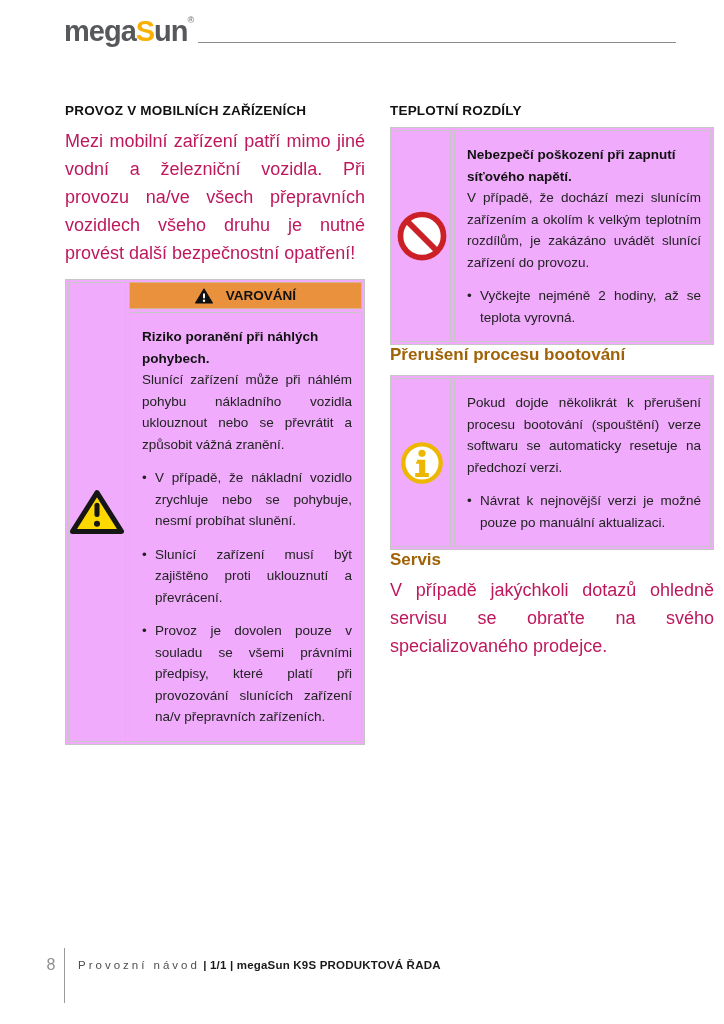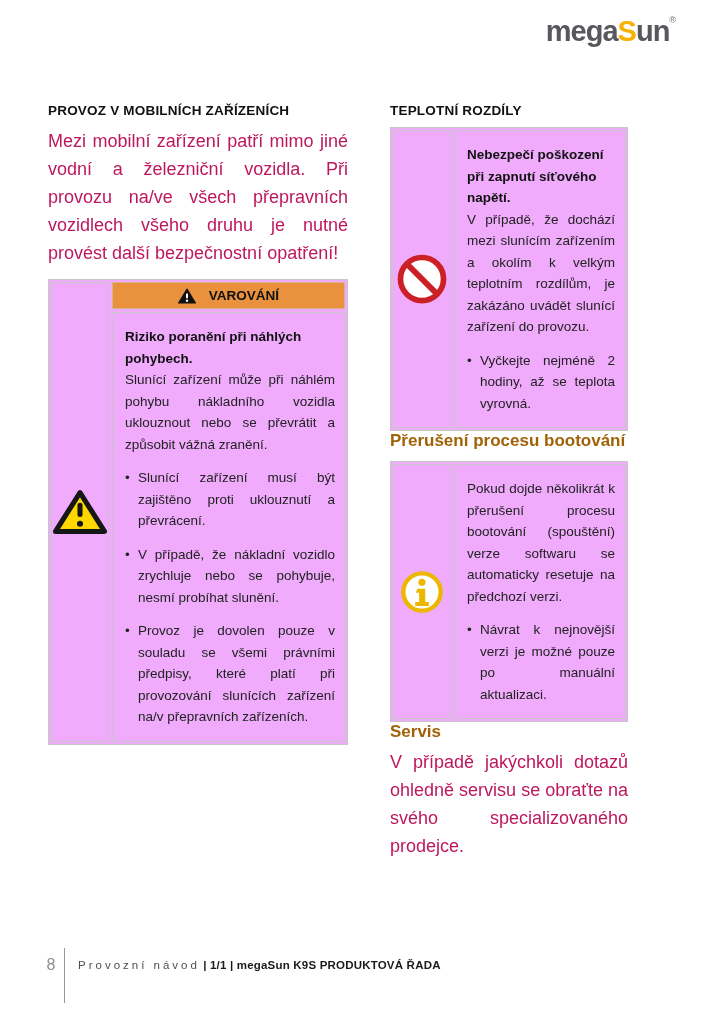--- a/index.html
+++ b/index.html
@@ -1,29 +1,29 @@
 <!DOCTYPE html>
 <html><head>
 <meta charset="utf-8">
 <style>
   * { margin:0; padding:0; box-sizing:border-box; }
   html,body { background:#ffffff; }
   body { font-family:"Liberation Sans", sans-serif; color:#222; }
   .page { position:relative; width:724px; height:1024px; background:#fff; overflow:hidden; }
 
   
-  .header { position:absolute; left:64px; top:16px; right:48px; display:flex; align-items:flex-end;flex-direction:column; }
+  .header { position:absolute; left:64px; top:16px; right:48px; display:flex; align-items:flex-end; }
   .logo { font-weight:bold; font-size:29px; letter-spacing:-1px; color:#57585c; line-height:1; white-space:nowrap; }
   .logo .sun-s { color:#f9b000; }
   .logo .reg { font-size:9px; vertical-align:18px; letter-spacing:0; color:#8a8a8a; }
   .header-rule { flex:1; border-bottom:1.5px solid #8c8c8c; margin:0 0 3px 4px; }
 
   
-  .col-left  { position:absolute; left:48px;  top:103px; width:300px; }
-  .col-right { position:absolute; left:390px; top:103px; width:238px; }
+  .col-left  { position:absolute; left:65px;  top:103px; width:300px; }
+  .col-right { position:absolute; left:390px; top:103px; width:324px; }
 
   h3.sec { font-size:13.5px; font-weight:bold; color:#111; margin:0 0 9px 0; letter-spacing:.2px; }
   h2.sec-red { font-size:17px; font-weight:bold; color:#a16207; margin:0 0 10px 0; }
   p.body { font-size:18px; line-height:28px; text-align:justify; color:#be185d; }
 
   
   .safety-box { display:flex; gap:3px; border:1px solid #c6c6c6; background:#f0abfc; padding:2px; margin-top:12px; }
   .icon-cell { width:58px; flex-shrink:0; border:1px solid #c6c6c6; display:flex; align-items:center; justify-content:center; }
   .box-main { flex:1; display:flex; flex-direction:column; gap:3px; min-width:0; }
   .warn-header { background:#e9913d; border:1px solid #d8b48a; height:27px; display:flex; align-items:center; justify-content:center; gap:13px; font-weight:bold; font-size:13.5px; color:#111; }
@@ -84,24 +84,24 @@
               <circle cx="32" cy="45" r="4.2" fill="#fff"></circle>
             </svg>
           </span>
           <span>VAROVÁNÍ</span>
         </div>
         <div class="content-cell">
           <div class="title">Riziko poranění při náhlých pohybech.</div>
           <p>Slunící zařízení může při náhlém pohybu nákladního vozidla uklouznout nebo se převrátit a způsobit vážná zranění.</p>
           <div class="bullets">
             <div class="bullet">
-                <span>Slunící zařízení musí být zajištěno proti uklouznutí a převrácení.</span>
+                <span>V případě, že nákladní vozidlo zrychluje nebo se pohybuje, nesmí probíhat slunění.</span>
               </div>
             <div class="bullet">
-                <span>V případě, že nákladní vozidlo zrychluje nebo se pohybuje, nesmí probíhat slunění.</span>
+                <span>Slunící zařízení musí být zajištěno proti uklouznutí a převrácení.</span>
               </div>
             <div class="bullet">
                 <span>Provoz je dovolen pouze v souladu se všemi právními předpisy, které platí při provozování slunících zařízení na/v přepravních zařízeních.</span>
               </div>
           </div>
         </div>
       </div>
     </div>
   </div>
 

